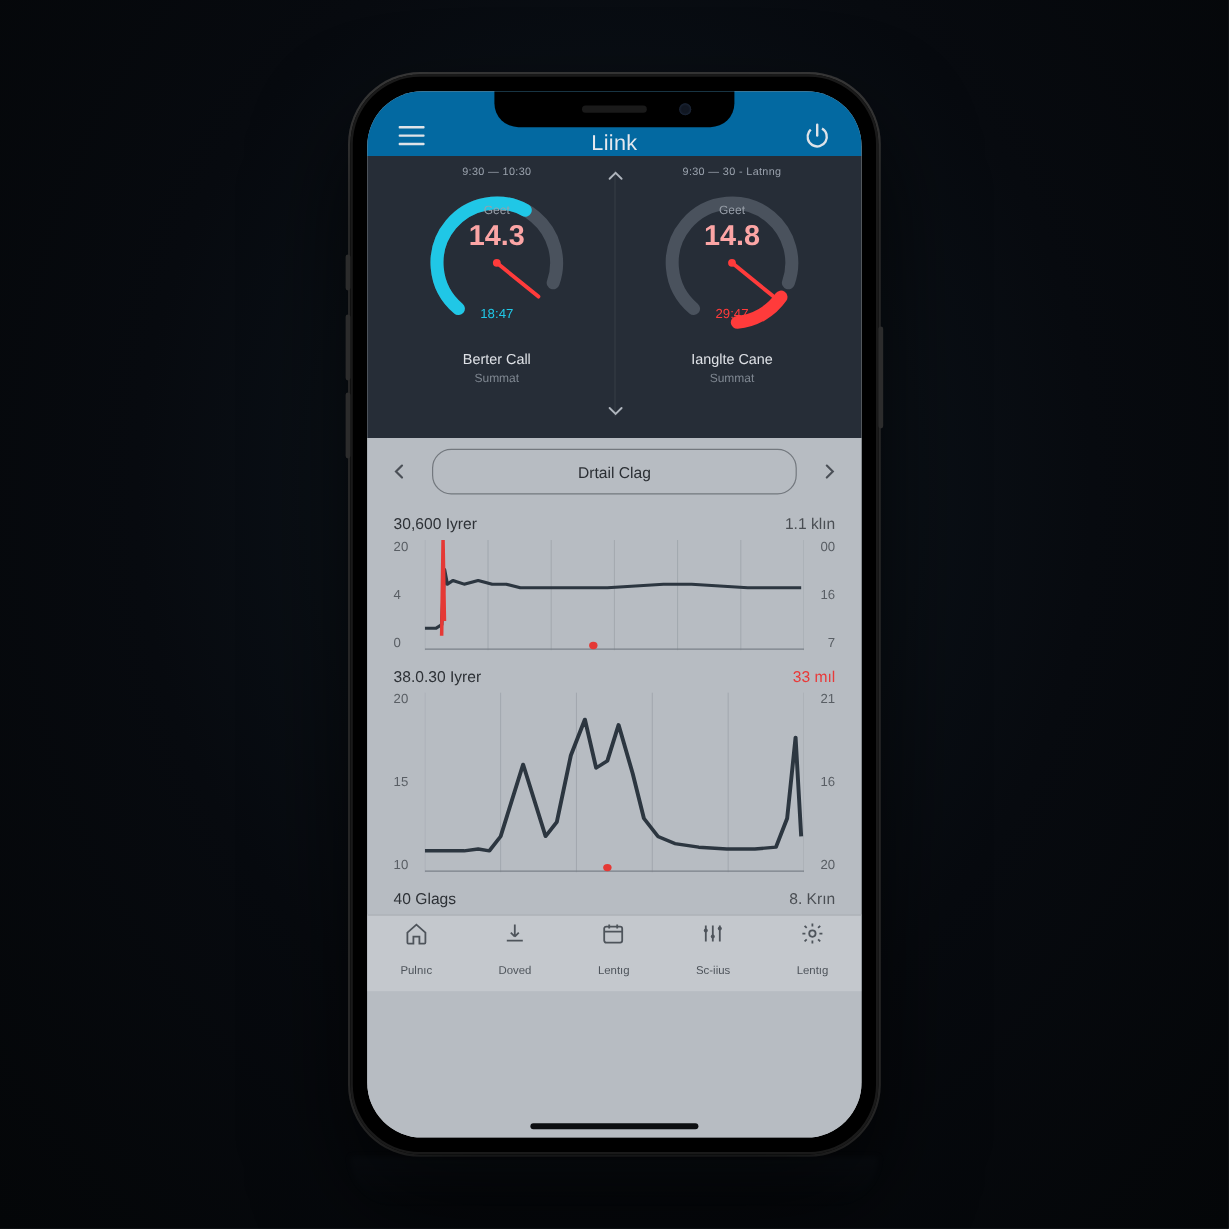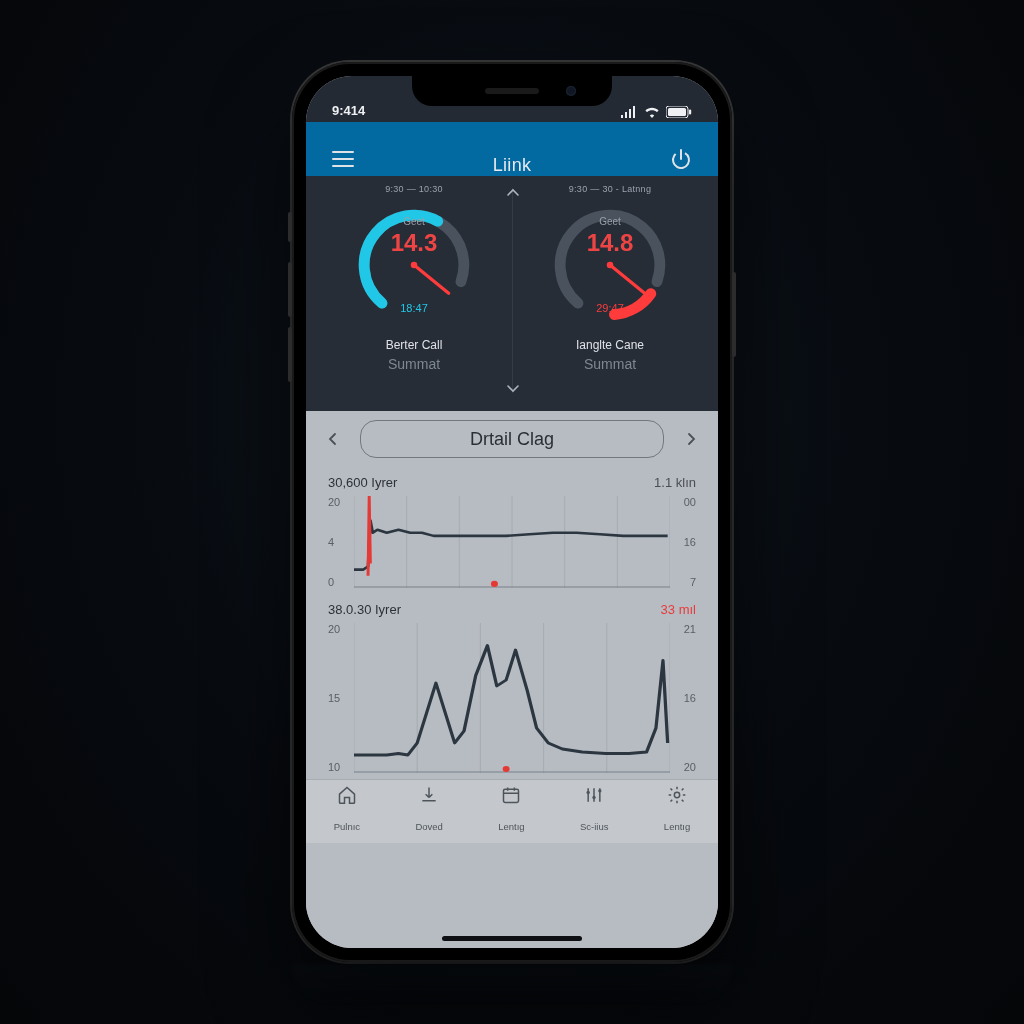--- a/index.html
+++ b/index.html
@@ -65,38 +65,38 @@
   .g-divider { position:absolute; left:50%; top:12px; bottom:18px; width:0; border-left:1px solid rgba(255,255,255,.07); }
   .g-divider svg { position:absolute; left:50%; transform:translateX(-50%); }
   .gauge {
     width: 46%; display:flex; flex-direction:column; align-items:center; gap:4px;
   }
   .g-period { font-size:9px; color:#9aa2ad; letter-spacing:.3px; height:12px;}
   .dial { width:130px; height:130px; position:relative; }
   .dial svg { position:absolute; inset:0; }
   .dial .nums { position:absolute; inset:0; display:flex; flex-direction:column; align-items:center; justify-content:center; gap:2px;}
   .dial .lbl { font-size:10px; color:#99a0aa; }
-  .dial .big { font-size:24px; font-weight:600; color:#ef4444; }
+  .dial .big { font-size:24px; font-weight:600; color:#fca5a5; }
   .dial .sub { font-size:11px; color:#ff3b3b;margin-top:43px; }
   .gname { font-size:12px; color:#dfe2e7; margin-top:4px; }
-  .gsub  { font-size:14px; color:#7f8791; }
+  .gsub  { font-size:10px; color:#7f8791; }
 
   
   .light {
     flex:1; background:#b7bcc2; overflow-y:hidden;
     display:flex; flex-direction:column;
   }
   .selector {
     flex:0 0 56px; display:flex; align-items:center; justify-content:space-between;
     padding:0 14px;
   }
   .sel-btn {
     flex:1; margin:0 14px; height:38px; border:1px solid #73787e;
     border-radius:16px; display:flex; align-items:center; justify-content:center;
-    font-size:18px; color:#2b2f34; background: transparent;
+    font-size:13px; color:#2b2f34; background: transparent;
   }
   .chev { width:26px; height:26px; display:flex; align-items:center; justify-content:center; color:#4b5057; }
 
   .card { padding: 8px 22px 6px; }
   .card-head { display:flex; justify-content:space-between; font-size:13px; color:#2d3136; margin-bottom:6px;}
   .card-head .right { color:#4a4e53; }
   .card-head .right.red { color:#e83a3a; }
   .chartbox { position:relative; height:92px; }
   .chartbox.tall { height:150px; }
   .ylabels { position:absolute; left:0; top:0; bottom:0; width:24px; display:flex; flex-direction:column; justify-content:space-between; font-size:11px; color:#595e64; text-align:left;}
@@ -133,36 +133,20 @@
     <div class="btn-side btn-volup"></div>
     <div class="btn-side btn-voldn"></div>
     <div class="btn-side btn-power"></div>
 
     <div class="screen">
       <div class="notch">
         <div class="speaker"></div>
           <div class="cam"></div>
       </div>
 
-      <div class="statusbar">
-        <span>9:414</span>
-        <div class="status-icons">
-          <svg width="18" height="12" viewBox="0 0 18 12">
-              <path fill="currentColor" d="M1 9h2v3H1zM5 6h2v6H5zM9 3h2v9H9zM13 0h2v12h-2z"></path>
-            </svg>
-          <svg width="16" height="12" viewBox="0 0 16 12">
-              <path fill="currentColor" d="M8 12l2.2-2.6c-1.2-1.1-3.2-1.1-4.4 0L8 12zM3 6.2c2.8-2.6 7.2-2.6 10 0l1.6-1.9C10.9.8 5.1.8 1.4 4.3L3 6.2z"></path>
-            </svg>
-          <svg width="26" height="12" viewBox="0 0 26 12">
-              <rect x="0" y="0" width="22" height="12" rx="3" fill="none" stroke="currentColor" stroke-width="1"></rect>
-              <rect x="2" y="2" width="18" height="8" rx="1.5" fill="currentColor"></rect>
-              <rect x="23" y="3.5" width="2.2" height="5" rx="1" fill="currentColor"></rect>
-            </svg>
-        </div>
-      </div>
 
       <div class="appbar">
         <div class="iconbtn">
           <svg width="22" height="18" viewBox="0 0 22 18">
               <path stroke="currentColor" stroke-width="2" stroke-linecap="round" d="M1 2h20M1 9h20M1 16h20"></path>
             </svg>
         </div>
         <div class="title">Liink</div>
         <div class="iconbtn">
           <svg width="22" height="22" viewBox="0 0 22 22">
@@ -301,20 +285,26 @@
                     <line x1="270" y1="0" x2="270" y2="150"></line>
                 </g>
                 <line class="baseline" x1="0" y1="149" x2="270" y2="149"></line>
                 <polyline id="c2s0" fill="none" stroke="#2c3640" stroke-width="2.8" stroke-linejoin="round" points="0,132 15,132 28,132 38,130.5 46,132 54,120 62,90 70,60 78,90 86,120 94,108 104,52.5 114,22.5 122,63 130,57 138,27.000000000000014 148,67.5 156,105 166,120 178,126 195,129 215,130.5 235,130.5 250,129 258,105 264,37.5 268,120"></polyline>
                 <circle class="dot" cx="130" cy="146" r="3"></circle>
               </svg>
             </div>
           </div>
         </div>
 
+        <div class="card" style="padding-bottom:0">
+          <div class="card-head">
+            <span>40 Glags</span>
+            <span class="right">8. Krın</span>
+          </div>
+        </div>
 
         <div class="tabbar">
           <div class="tab">
             <svg viewBox="0 0 24 24">
                 <path fill="none" stroke="currentColor" stroke-width="1.8" d="M3 11l9-8 9 8v10a1 1 0 0 1-1 1h-5v-7h-6v7H4a1 1 0 0 1-1-1z"></path>
               </svg>
             <span>Pulnıc</span>
           </div>
           <div class="tab">
             <svg viewBox="0 0 24 24">

